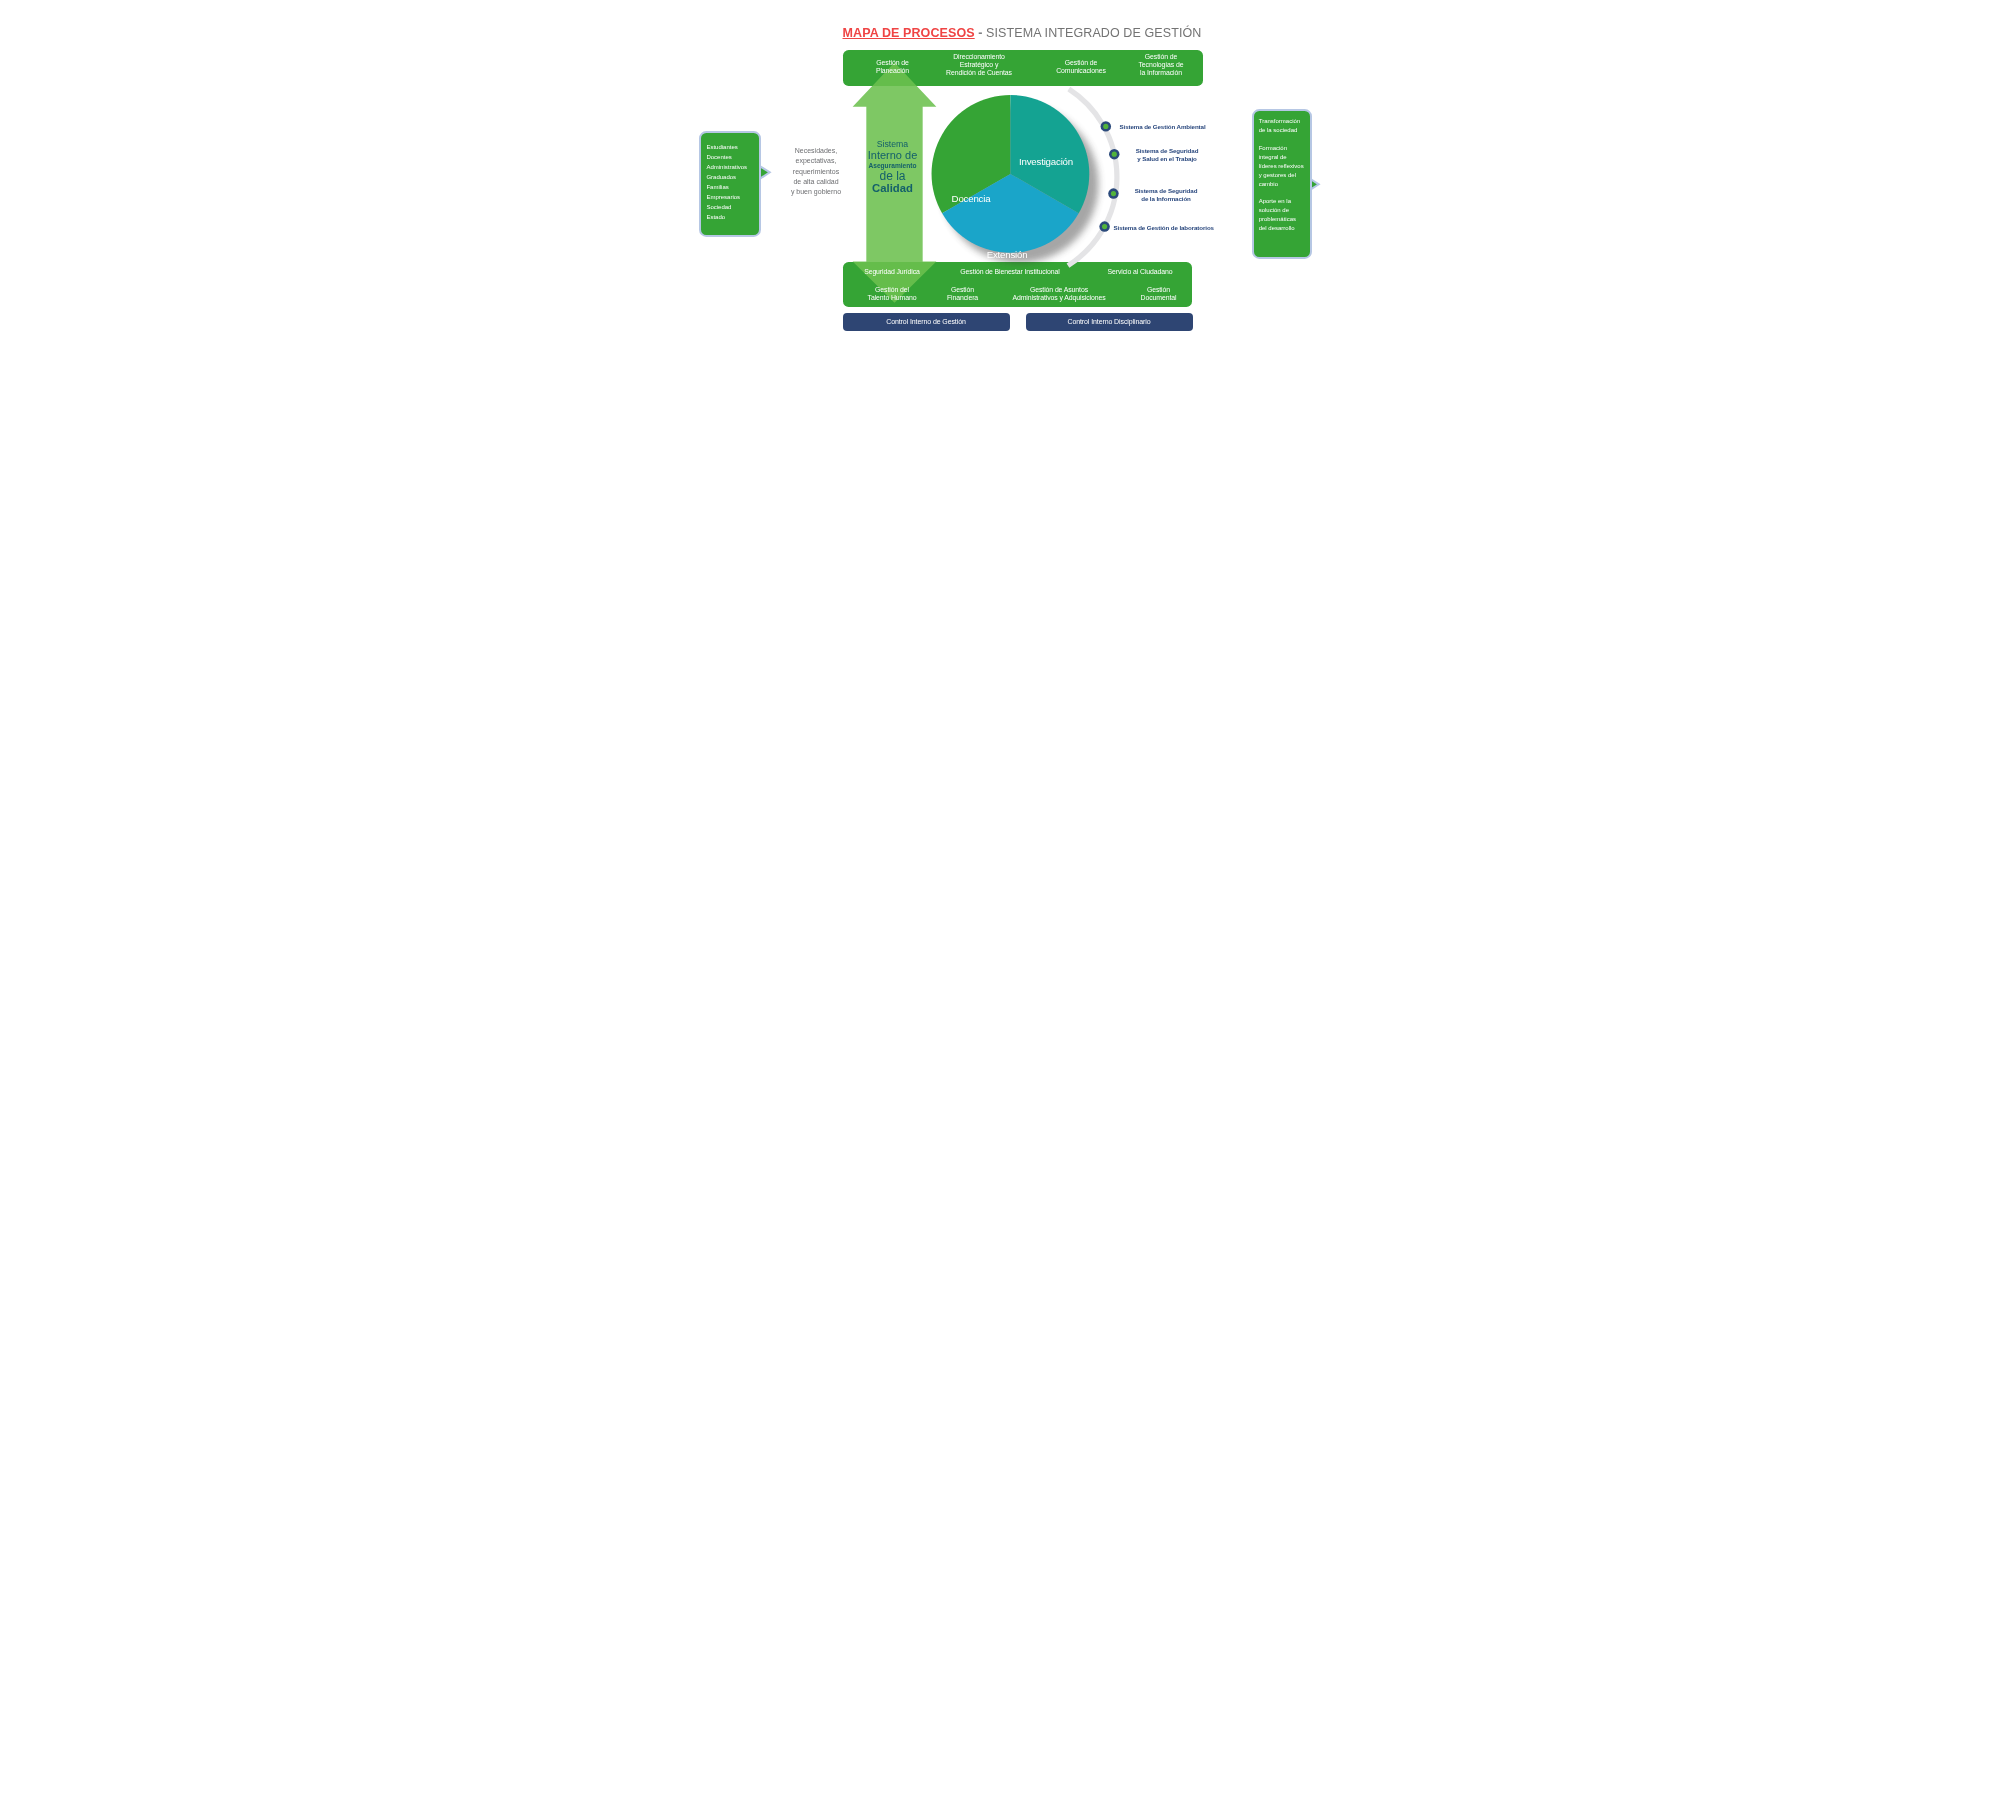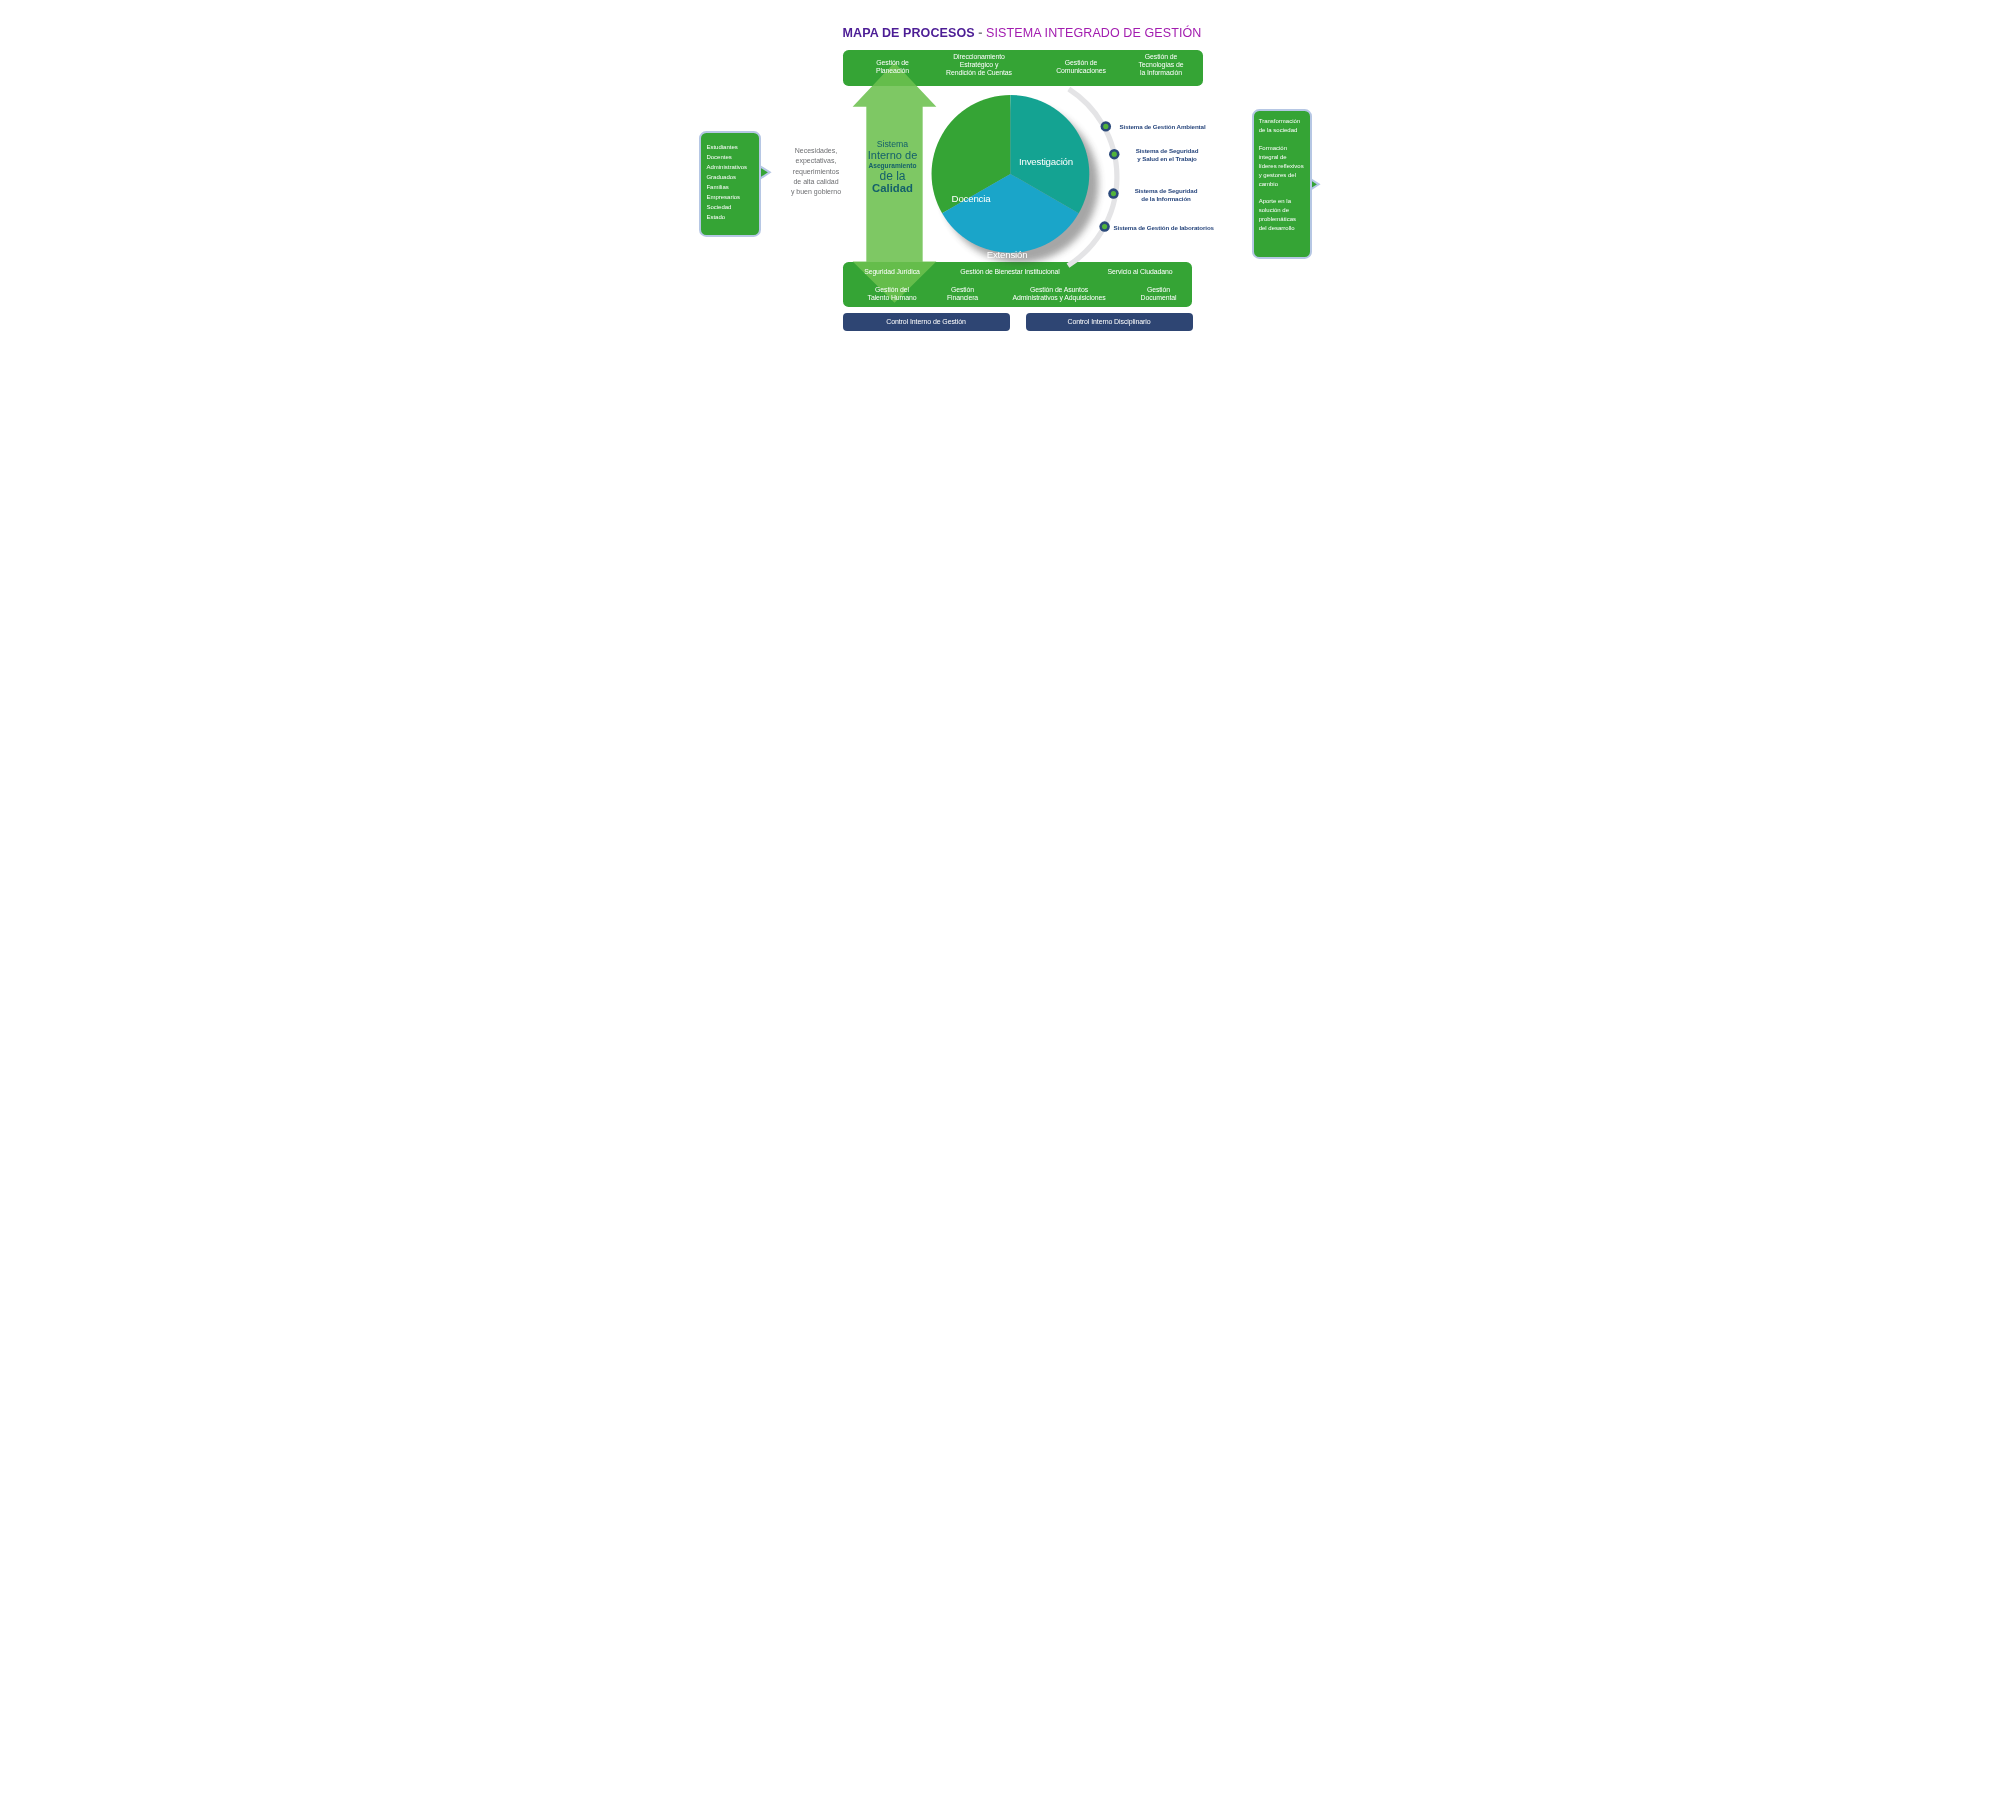--- a/index.html
+++ b/index.html
@@ -4,23 +4,23 @@
 <style>
   html,body{margin:0;padding:0;background:#fff;}
   .canvas{position:relative;width:632px;height:355px;margin:0 auto;overflow:hidden;
           font-family:"Liberation Sans", sans-serif;background:#fff;}
   .abs{position:absolute;}
   .pre{white-space:pre-line;}
   .ctr{text-align:center;}
 
   .title-row{left:151px;top:26px;width:350px;text-align:center;font-size:12.5px;font-weight:700;
              letter-spacing:0.1px;white-space:nowrap;}
-  .title-green{color:#4c1d95;}
+  .title-green{color:#ef4444;text-decoration:underline;}
   .title-sep{color:#7f8184;}
-  .title-navy{color:#a21caf;font-weight:400;}
+  .title-navy{color:#737373;font-weight:400;}
 
   .bar{background:#35a435;border-radius:5.6px;}
   .top-bar{left:151px;top:50px;width:360px;height:36px;}
   .bottom-bar{left:151px;top:262px;width:349px;height:45px;}
   .bar-label{position:absolute;color:#fff;font-size:6.9px;line-height:8px;text-align:center;
              letter-spacing:-0.1px;z-index:5;}
 
   .navy-bar{background:#2e4573;border-radius:4px;height:17.7px;width:167px;top:313px;z-index:2;
             display:flex;align-items:center;justify-content:center;color:#fff;font-size:7px;
             letter-spacing:-0.1px;}

